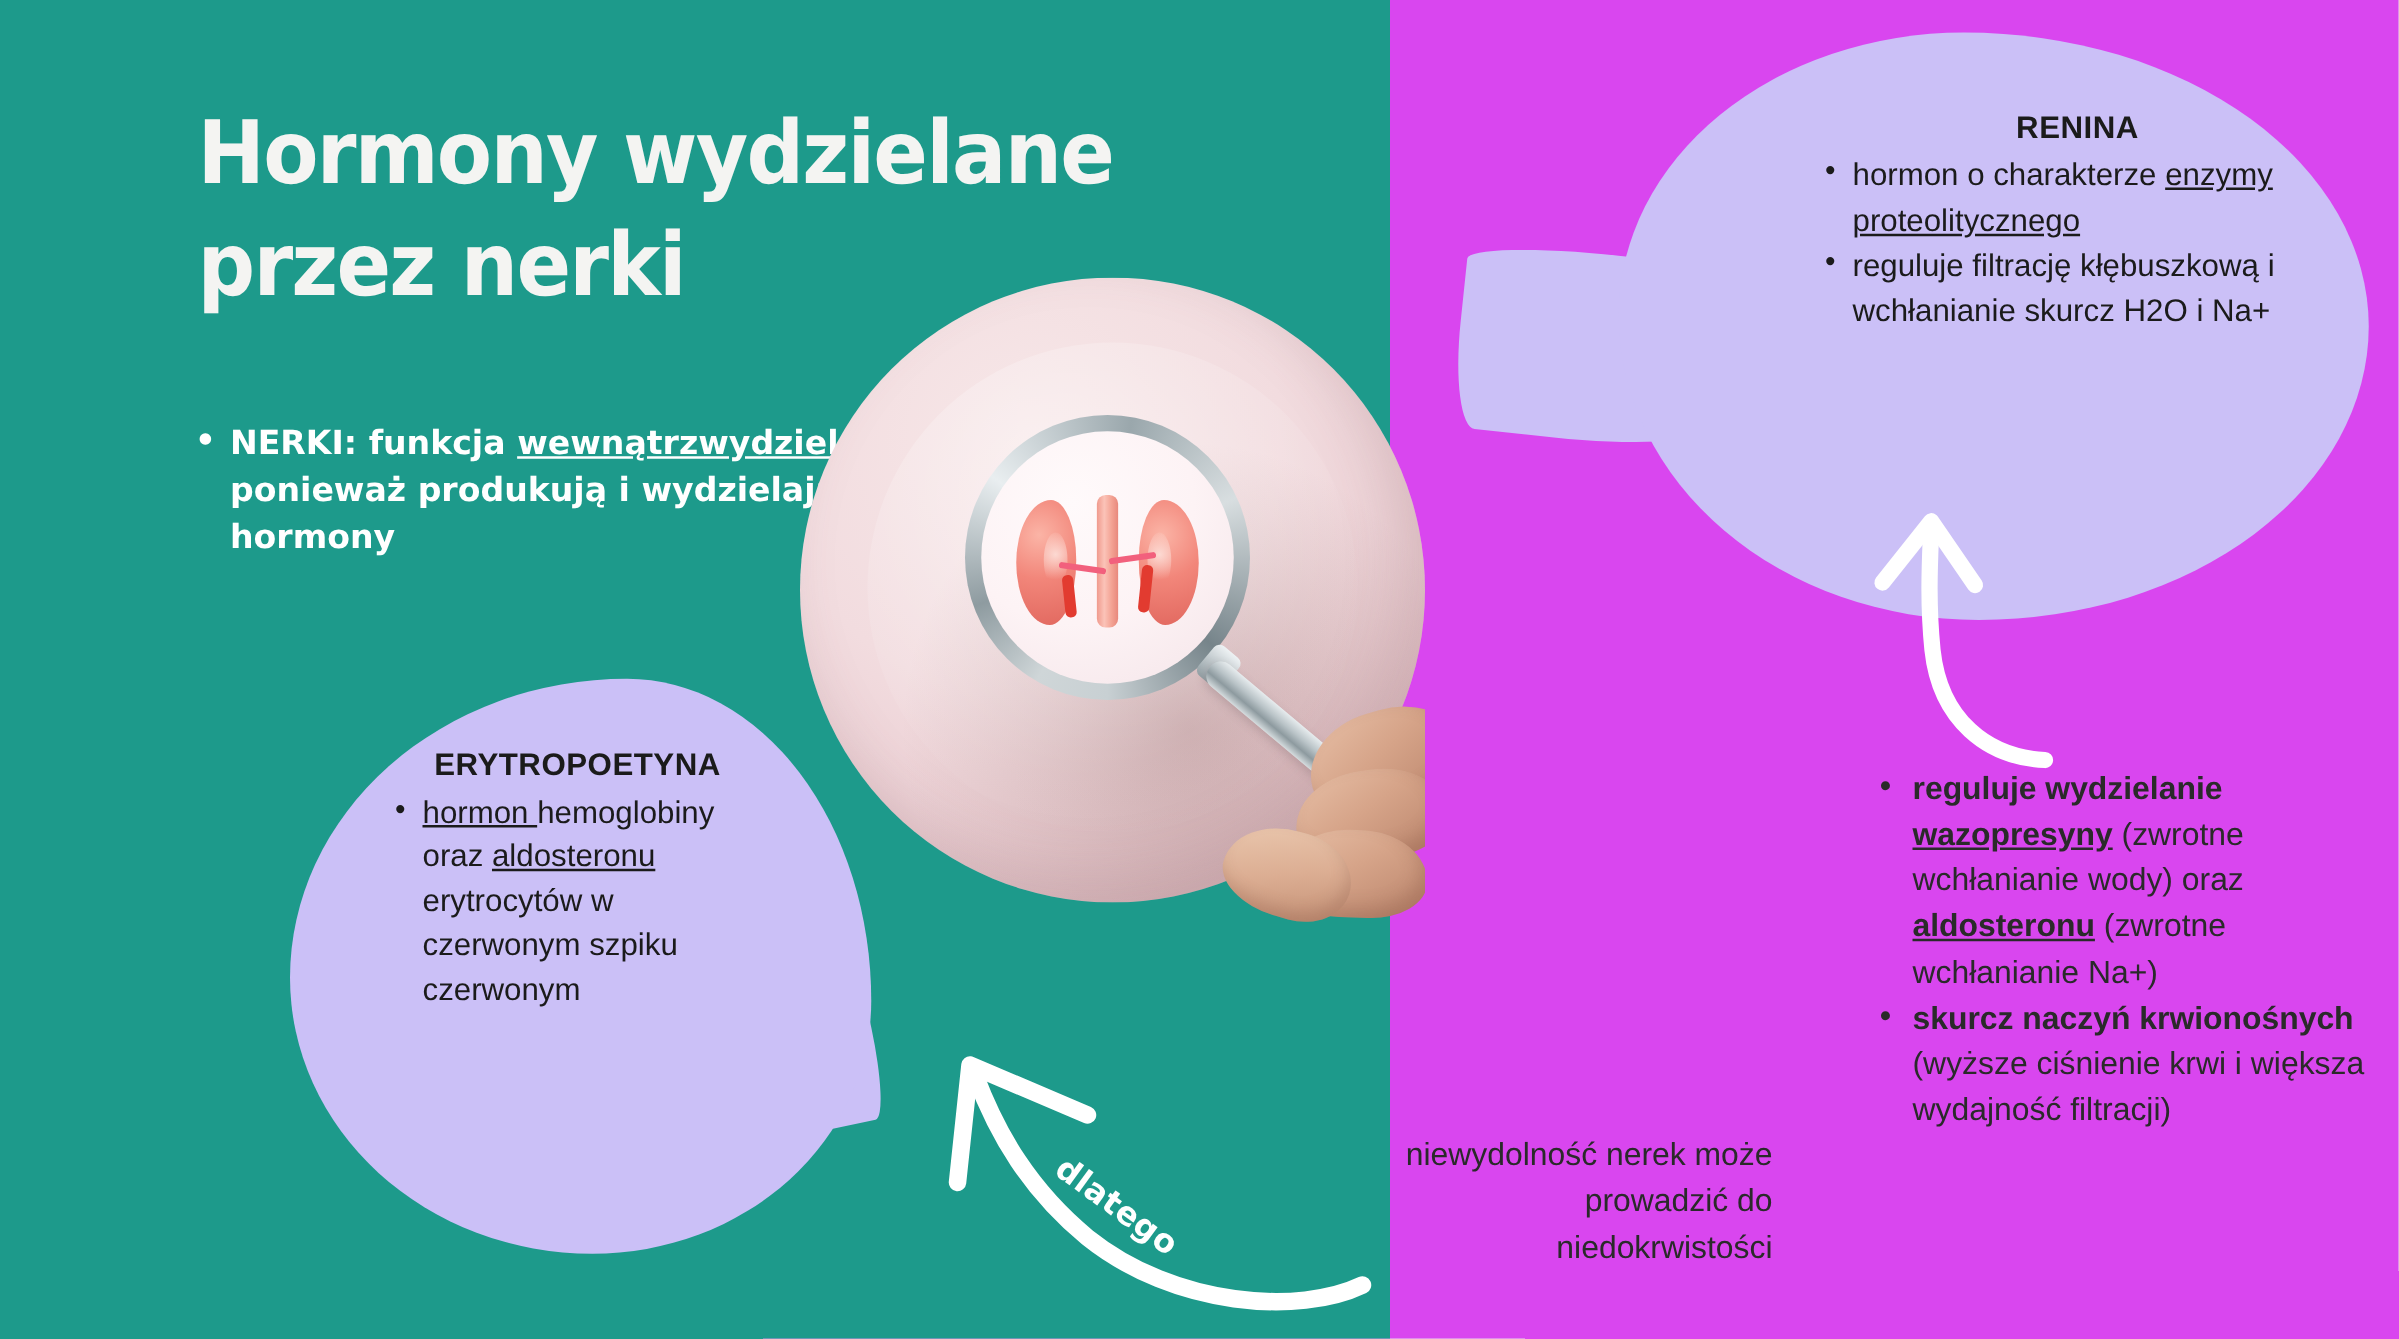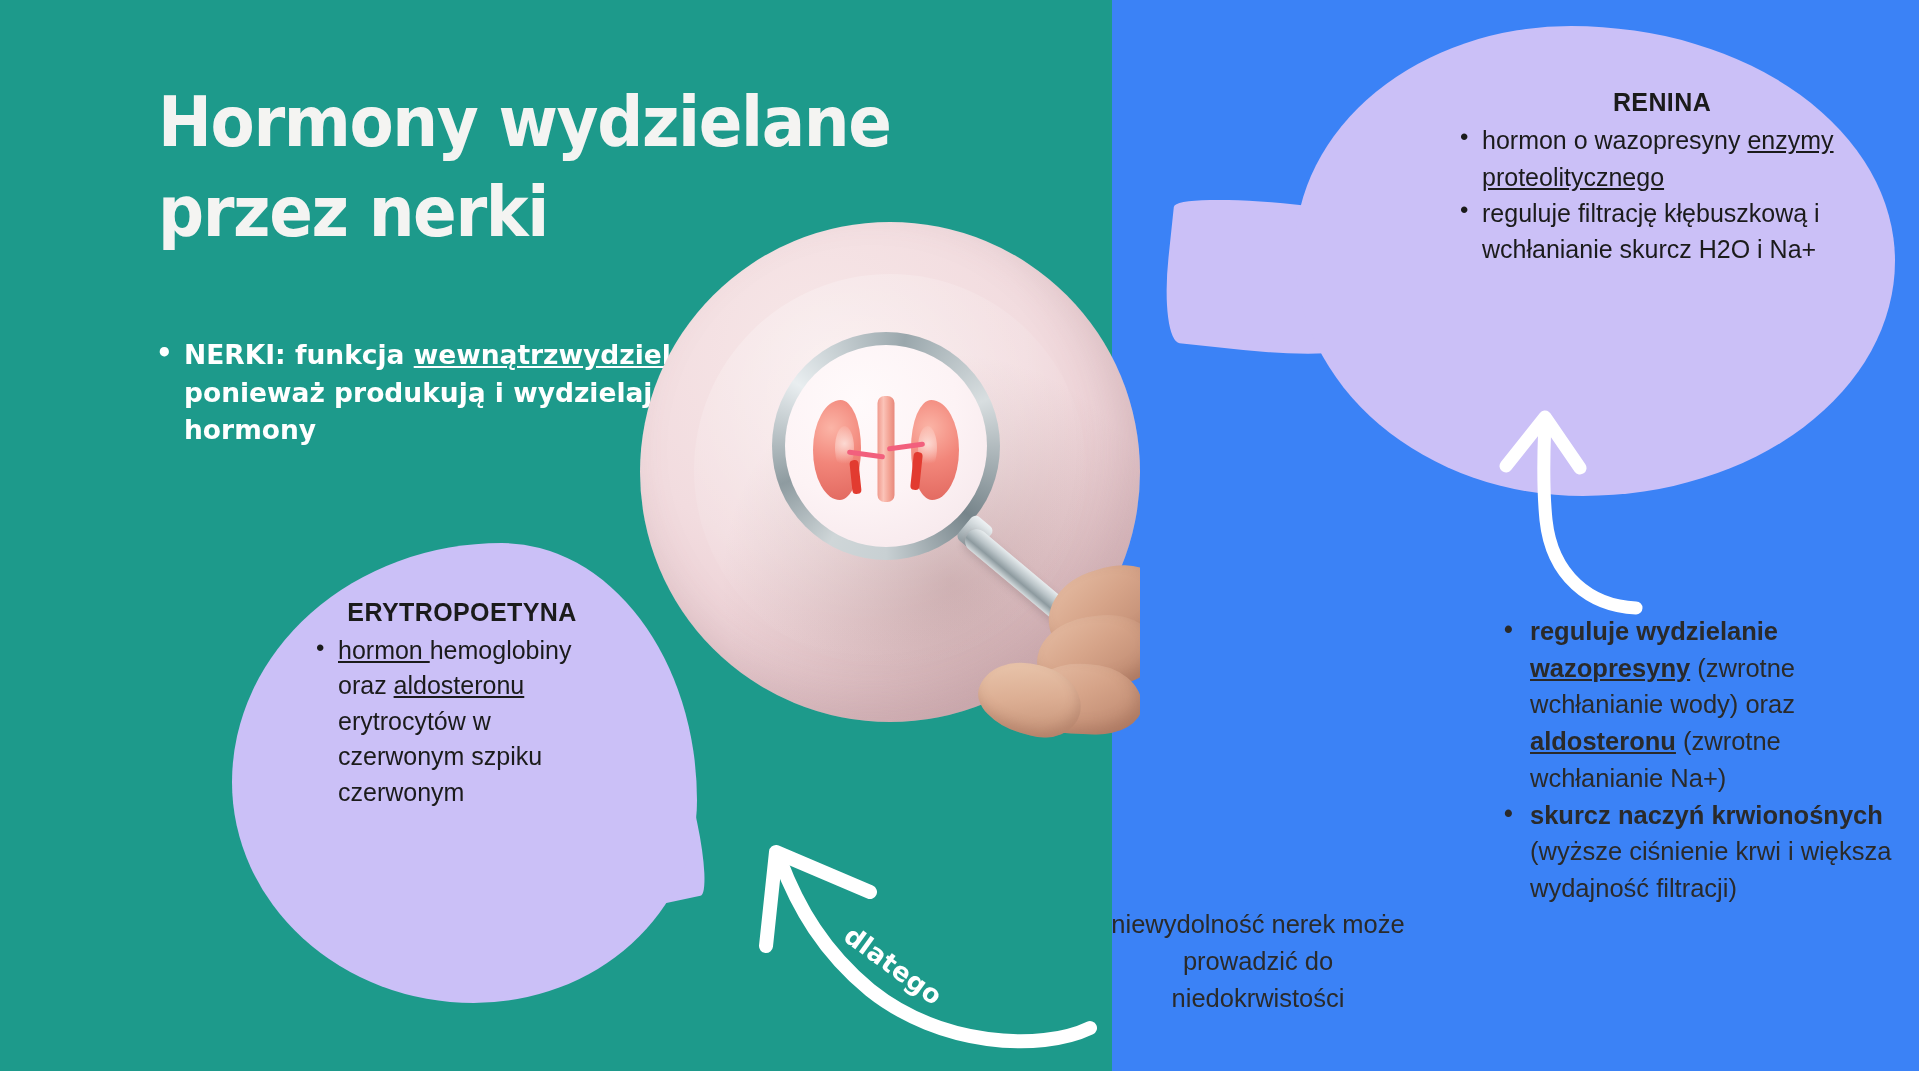--- a/index.html
+++ b/index.html
@@ -5,21 +5,21 @@
   * { box-sizing: border-box; margin: 0; padding: 0; }
   html, body {
     width: 1919px; height: 1071px;
     overflow: hidden;
     background: #f3f3f2;
     font-family: "Liberation Sans", sans-serif;
   }
   #stage {
     position: relative;
     width: 1919px; height: 1071px;
-    background: #3b82f6;
+    background: #d946ef;
   }
 
   
   .teal-panel {
     position: absolute; left: 0; top: 0;
     width: 1112px; height: 1071px;
     background: #1d9a8b;
   }
 
   
@@ -235,21 +235,21 @@
     content: "\2022"; position: absolute; left: 4px; top: -2px;
     font-size: 25px; color: #2a2a2a; font-weight: 700;
   }
   .b { font-weight: 700; }
   .bu { font-weight: 700; text-decoration: underline; text-underline-offset: 2px; }
 
   
   .caption {
     position: absolute; left: 1098px; top: 906px;
     width: 320px;
-    text-align: center;
+    text-align: right;
     color: #2a2a2a;
     font-size: 25.5px;
     line-height: 1.45;
   }
 
   
   .arrow-dlatego {
     position: absolute; left: 740px; top: 830px;
     width: 380px; height: 230px;
   }
@@ -322,21 +322,21 @@
       </ul>
     </div>
   </div>
 
   <div class="bubble-ren">
     <div class="tail"></div>
     <div class="blob"></div>
     <div class="content">
       <div class="bubble-title">RENINA</div>
       <ul class="bub-list">
-        <li><span>hormon o wazopresyny </span><span class="u">enzymy proteolitycznego</span></li>
+        <li><span>hormon o charakterze </span><span class="u">enzymy proteolitycznego</span></li>
         <li><span>reguluje filtrację kłębuszkową i wchłanianie skurcz H2O i Na+</span></li>
       </ul>
     </div>
   </div>
 
   <div class="right-list">
     <ul>
       <li><span class="b">reguluje wydzielanie </span><span class="bu">wazopresyny</span><span> (zwrotne wchłanianie wody) oraz </span><span class="bu">aldosteronu</span><span> (zwrotne wchłanianie Na+)</span></li>
       <li><span class="b">skurcz naczyń krwionośnych</span><span> (wyższe ciśnienie krwi i większa wydajność filtracji)</span></li>
     </ul>

